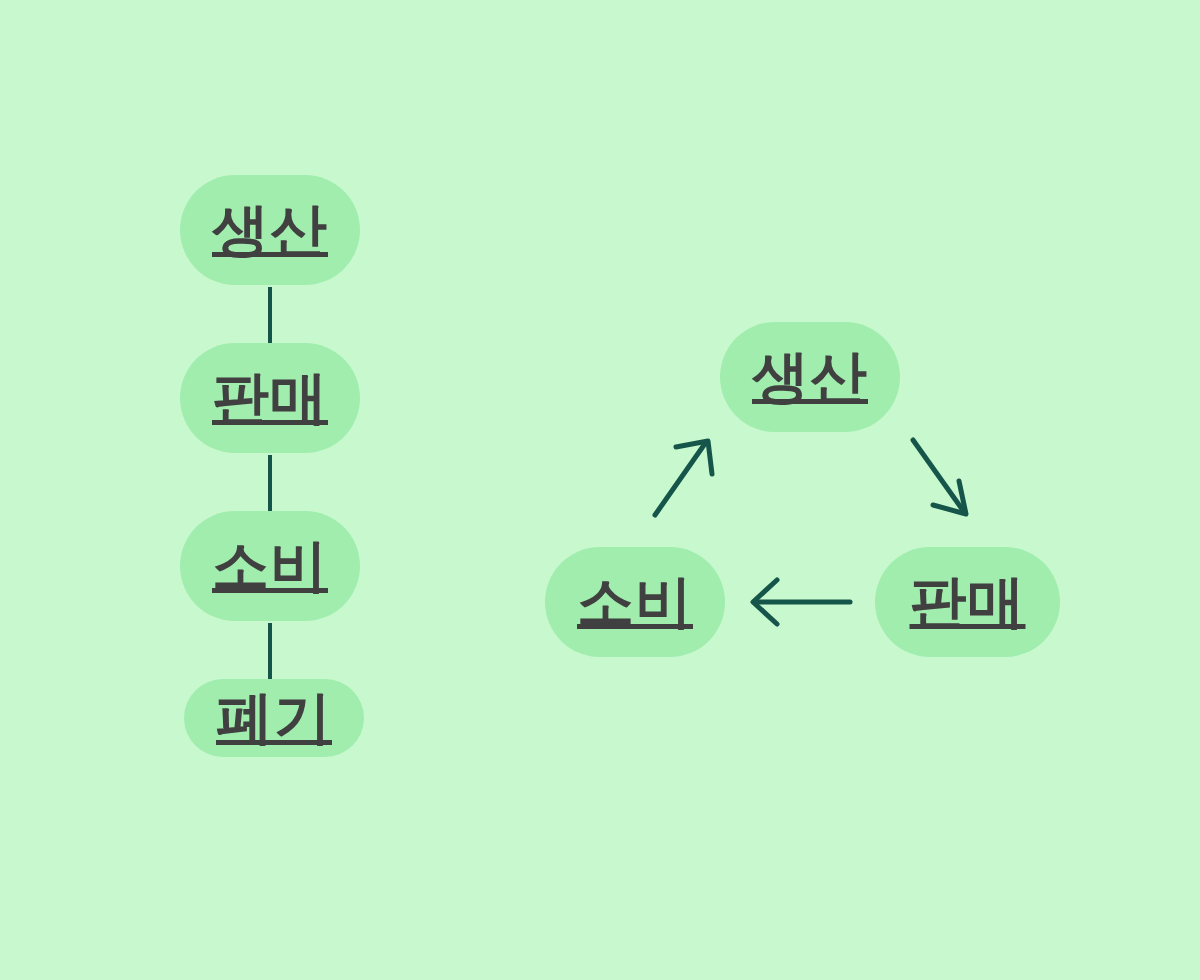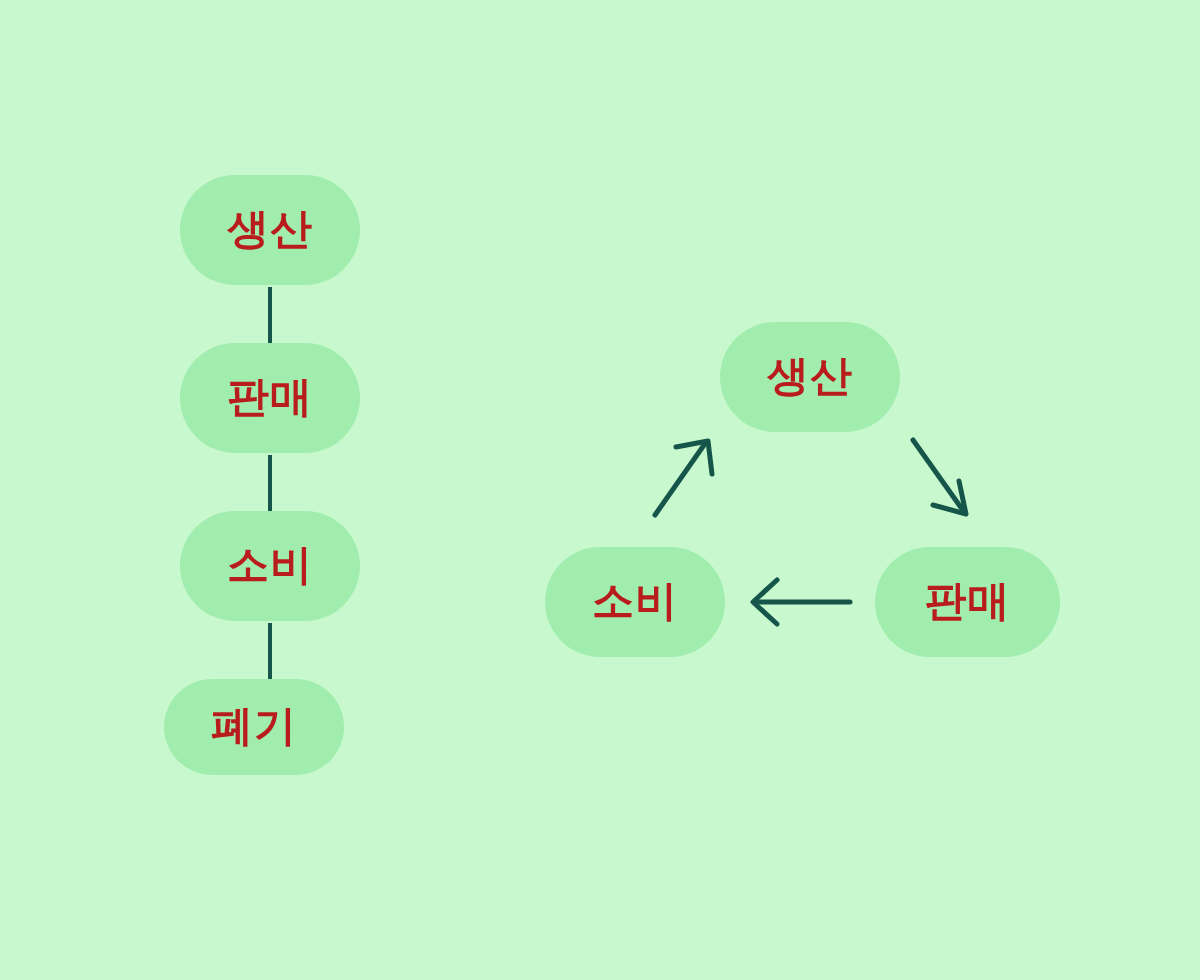--- a/index.html
+++ b/index.html
@@ -18,27 +18,28 @@
     width: 1200px;
     height: 980px;
   }
   .node {
     position: absolute;
     display: flex;
     align-items: center;
     justify-content: center;
     background: #a0edae;
     border-radius: 58px;
-    color: #b91c1c;
-    font-size: 42px;
+    color: #404040;
+    font-size: 57px;
     font-weight: 700;
     letter-spacing: 1px;
     line-height: 1;
     box-sizing: border-box;
     user-select: none;
+    text-decoration: underline;
   }
   .node-label {
     display: block;
     transform: translateY(-1px);
   }
   svg.edges {
     position: absolute;
     left: 0;
     top: 0;
     width: 1200px;
@@ -103,21 +104,21 @@
   </div>
 
   <div class="node" style="left:180px; top:343px; width:180px; height:110px;">
     <span class="node-label">판매</span>
   </div>
 
   <div class="node" style="left:180px; top:511px; width:180px; height:110px;">
     <span class="node-label">소비</span>
   </div>
 
-  <div class="node" style="left:164px; top:679px; width:180px; height:96px;">
+  <div class="node" style="left:184px; top:679px; width:180px; height:78px;">
     <span class="node-label">폐기</span>
   </div>
 
   <div class="node" style="left:720px; top:322px; width:180px; height:110px;">
     <span class="node-label">생산</span>
   </div>
 
   <div class="node" style="left:875px; top:547px; width:185px; height:110px;">
     <span class="node-label">판매</span>
   </div>

